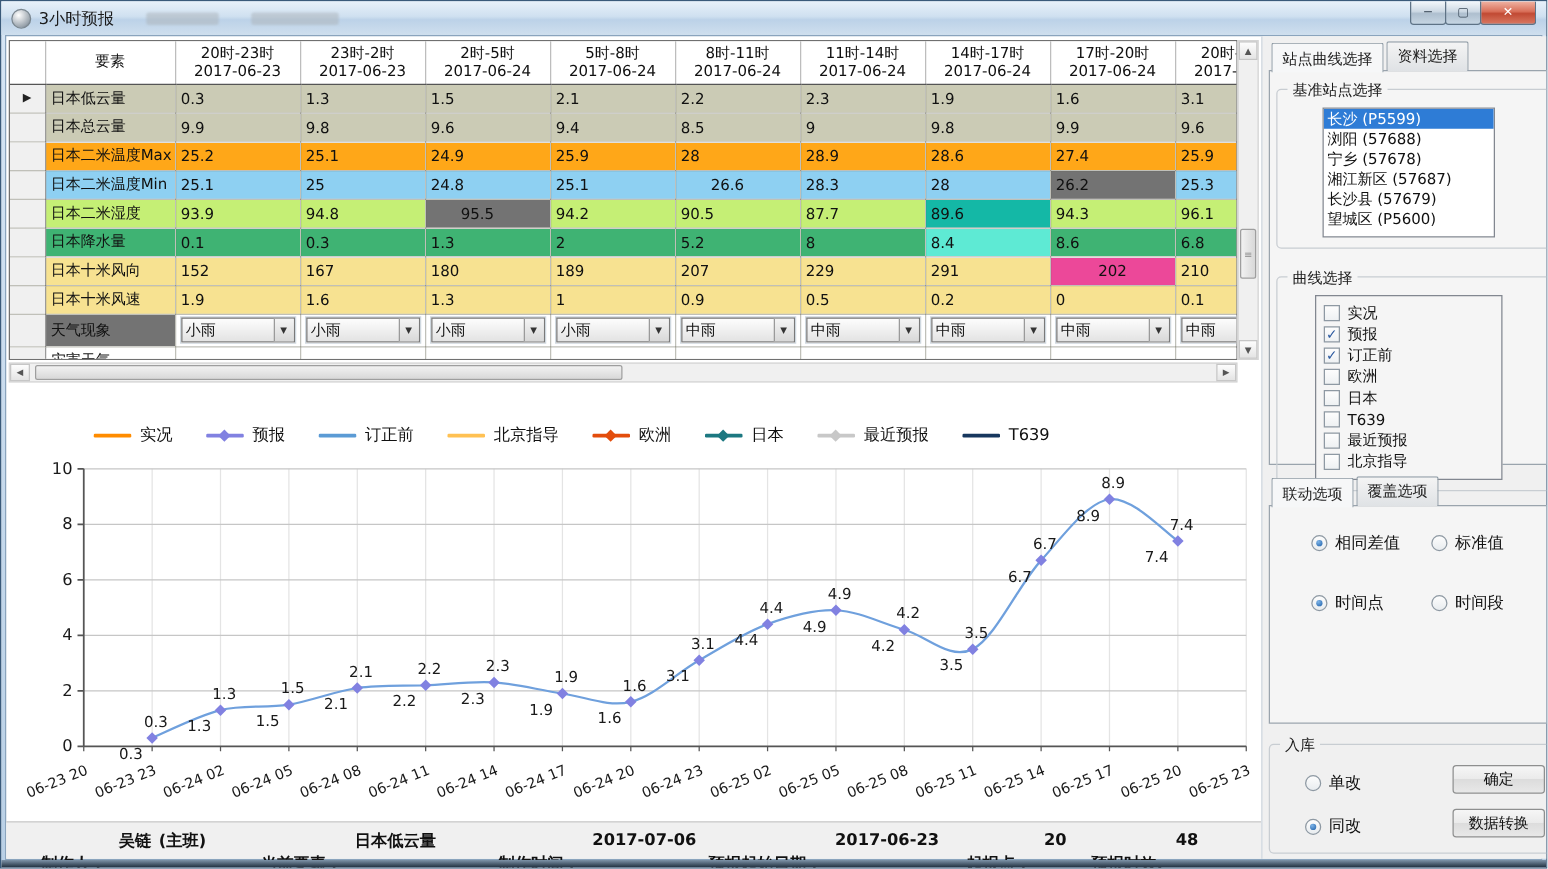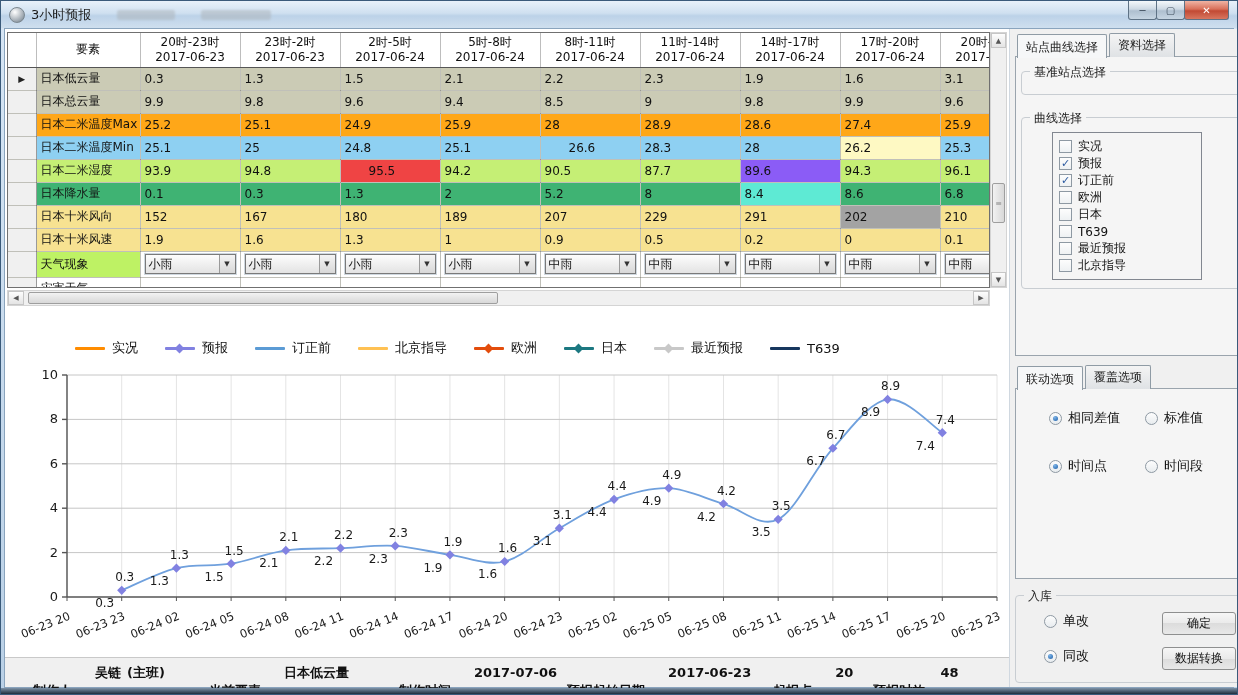--- a/index.html
+++ b/index.html
@@ -74,21 +74,21 @@
   .lb-item.selected { background:#2e7cd6; color:#fff; }
   .cb-list { width:150px; margin-left:22px; background:#f5f5f5; border:1px solid #828790; padding:5px 6px; }
   .cb-row { display:flex; align-items:center; height:17px; font-size:12px; color:#111; gap:6px; }
   .cb { width:13px; height:13px; border:1px solid #8e99a3; background:linear-gradient(#fdfdfd,#eef1f3); display:flex; align-items:center; justify-content:center; font-size:11px; color:#2c5aa0; font-weight:bold; line-height:1; }
   .panel-link { height:200px; padding-top:20px; }
   .radio-grid { display:grid; grid-template-columns:96px 96px; row-gap:30px; padding-left:28px; }
   .radio-row { display:flex; align-items:center; gap:6px; font-size:13px; color:#111; }
   .radio { width:13px; height:13px; border-radius:50%; border:1px solid #8e99a3; background:linear-gradient(#fdfdfd,#e8ecef); position:relative; flex:0 0 13px; }
   .radio.checked::after { content:""; position:absolute; left:3px; top:3px; width:5px; height:5px; border-radius:50%; background:radial-gradient(circle at 35% 30%,#7db4e8,#1e5fa8); }
   .storage-box { margin-top:16px; margin-right:2px; padding:10px 8px 10px 8px; }
-  .storage-row { display:flex; align-items:flex-start; margin:6px 0 12px 20px; }
+  .storage-row { display:flex; align-items:flex-end; margin:6px 0 12px 20px; }
   .storage-row:last-child { margin-bottom:2px; }
   .btn { margin-left:auto; min-width:74px; height:23px; font-size:12px; color:#111; text-align:center; line-height:21px;
     background:linear-gradient(#f6f6f6,#eaeaea 50%,#dcdcdc 50%,#e8e8e8); border:1px solid #8e8f8f; border-radius:3px; padding:0 8px; }
 </style>
 </head>
 <body>
 
 <div class="win">
   <div class="titlebar">
     <span class="app-icon"></span>
@@ -193,33 +193,33 @@
                 <tr>
                   <td class="rowsel"></td>
                   <td class="rowlabel" style="background: rgb(142, 208, 242);">日本二米温度Min</td>
                   <td style="background: rgb(142, 208, 242);">25.1</td>
                   <td style="background: rgb(142, 208, 242);">25</td>
                   <td style="background: rgb(142, 208, 242);">24.8</td>
                   <td style="background: rgb(142, 208, 242);">25.1</td>
                   <td style="background: rgb(142, 208, 242); padding-left: 28px;">26.6</td>
                   <td style="background: rgb(142, 208, 242);">28.3</td>
                   <td style="background: rgb(142, 208, 242);">28</td>
-                  <td style="background: #fef9c3;">26.2</td>
+                  <td style="background: #737373;">26.2</td>
                   <td style="background: rgb(142, 208, 242);">25.3</td>
                 </tr>
                 <tr>
                   <td class="rowsel"></td>
                   <td class="rowlabel" style="background: rgb(197, 239, 117);">日本二米湿度</td>
                   <td style="background: rgb(197, 239, 117);">93.9</td>
                   <td style="background: rgb(197, 239, 117);">94.8</td>
-                  <td style="background: #ef4444; padding-left: 28px;">95.5</td>
+                  <td style="background: #737373; padding-left: 28px;">95.5</td>
                   <td style="background: rgb(197, 239, 117);">94.2</td>
                   <td style="background: rgb(197, 239, 117);">90.5</td>
                   <td style="background: rgb(197, 239, 117);">87.7</td>
-                  <td style="background: #8b5cf6;">89.6</td>
+                  <td style="background: #14b8a6;">89.6</td>
                   <td style="background: rgb(197, 239, 117);">94.3</td>
                   <td style="background: rgb(197, 239, 117);">96.1</td>
                 </tr>
                 <tr>
                   <td class="rowsel"></td>
                   <td class="rowlabel" style="background: rgb(63, 179, 115);">日本降水量</td>
                   <td style="background: rgb(63, 179, 115);">0.1</td>
                   <td style="background: rgb(63, 179, 115);">0.3</td>
                   <td style="background: rgb(63, 179, 115);">1.3</td>
                   <td style="background: rgb(63, 179, 115);">2</td>
@@ -232,39 +232,39 @@
                 <tr>
                   <td class="rowsel"></td>
                   <td class="rowlabel" style="background: rgb(247, 226, 145);">日本十米风向</td>
                   <td style="background: rgb(247, 226, 145);">152</td>
                   <td style="background: rgb(247, 226, 145);">167</td>
                   <td style="background: rgb(247, 226, 145);">180</td>
                   <td style="background: rgb(247, 226, 145);">189</td>
                   <td style="background: rgb(247, 226, 145);">207</td>
                   <td style="background: rgb(247, 226, 145);">229</td>
                   <td style="background: rgb(247, 226, 145);">291</td>
-                  <td style="background: #a3a3a3;">202</td>
+                  <td style="background: #ec4899; text-align: center;">202</td>
                   <td style="background: rgb(247, 226, 145);">210</td>
                 </tr>
                 <tr>
                   <td class="rowsel"></td>
                   <td class="rowlabel" style="background: rgb(247, 226, 145);">日本十米风速</td>
                   <td style="background: rgb(247, 226, 145);">1.9</td>
                   <td style="background: rgb(247, 226, 145);">1.6</td>
                   <td style="background: rgb(247, 226, 145);">1.3</td>
                   <td style="background: rgb(247, 226, 145);">1</td>
                   <td style="background: rgb(247, 226, 145);">0.9</td>
                   <td style="background: rgb(247, 226, 145);">0.5</td>
                   <td style="background: rgb(247, 226, 145);">0.2</td>
                   <td style="background: rgb(247, 226, 145);">0</td>
                   <td style="background: rgb(247, 226, 145);">0.1</td>
                 </tr>
                 <tr class="combo-row">
                   <td class="rowsel"></td>
-                  <td class="rowlabel" style="background: #bef264;">天气现象</td>
+                  <td class="rowlabel" style="background: #737373;">天气现象</td>
                   <td style="background: rgb(255, 255, 255);">
                     <div class="combo">
                       <span class="combo-text">小雨</span>
                       <span class="combo-btn">▼</span>
                     </div>
                   </td>
                   <td style="background: rgb(255, 255, 255);">
                     <div class="combo">
                       <span class="combo-text">小雨</span>
                       <span class="combo-btn">▼</span>
@@ -529,20 +529,28 @@
     </div>
 
     <div class="right-col">
       <div class="tabstrip" id="tabs-top">
           <div class="tab active">站点曲线选择</div>
           <div class="tab">资料选择</div>
         </div>
       <div class="tab-panel panel-top">
         <div class="groupbox">
           <span class="gb-label">基准站点选择</span>
+          <div class="listbox" id="station-list">
+              <div class="lb-item selected">长沙 (P5599)</div>
+              <div class="lb-item">浏阳 (57688)</div>
+              <div class="lb-item">宁乡 (57678)</div>
+              <div class="lb-item">湘江新区 (57687)</div>
+              <div class="lb-item">长沙县 (57679)</div>
+              <div class="lb-item">望城区 (P5600)</div>
+            </div>
         </div>
         <div class="groupbox" style="margin-top:22px;">
           <span class="gb-label">曲线选择</span>
           <div class="cb-list" id="curve-list">
               <div class="cb-row">
                 <span class="cb"></span>
                 <span>实况</span>
               </div>
               <div class="cb-row">
                 <span class="cb">✓</span>

